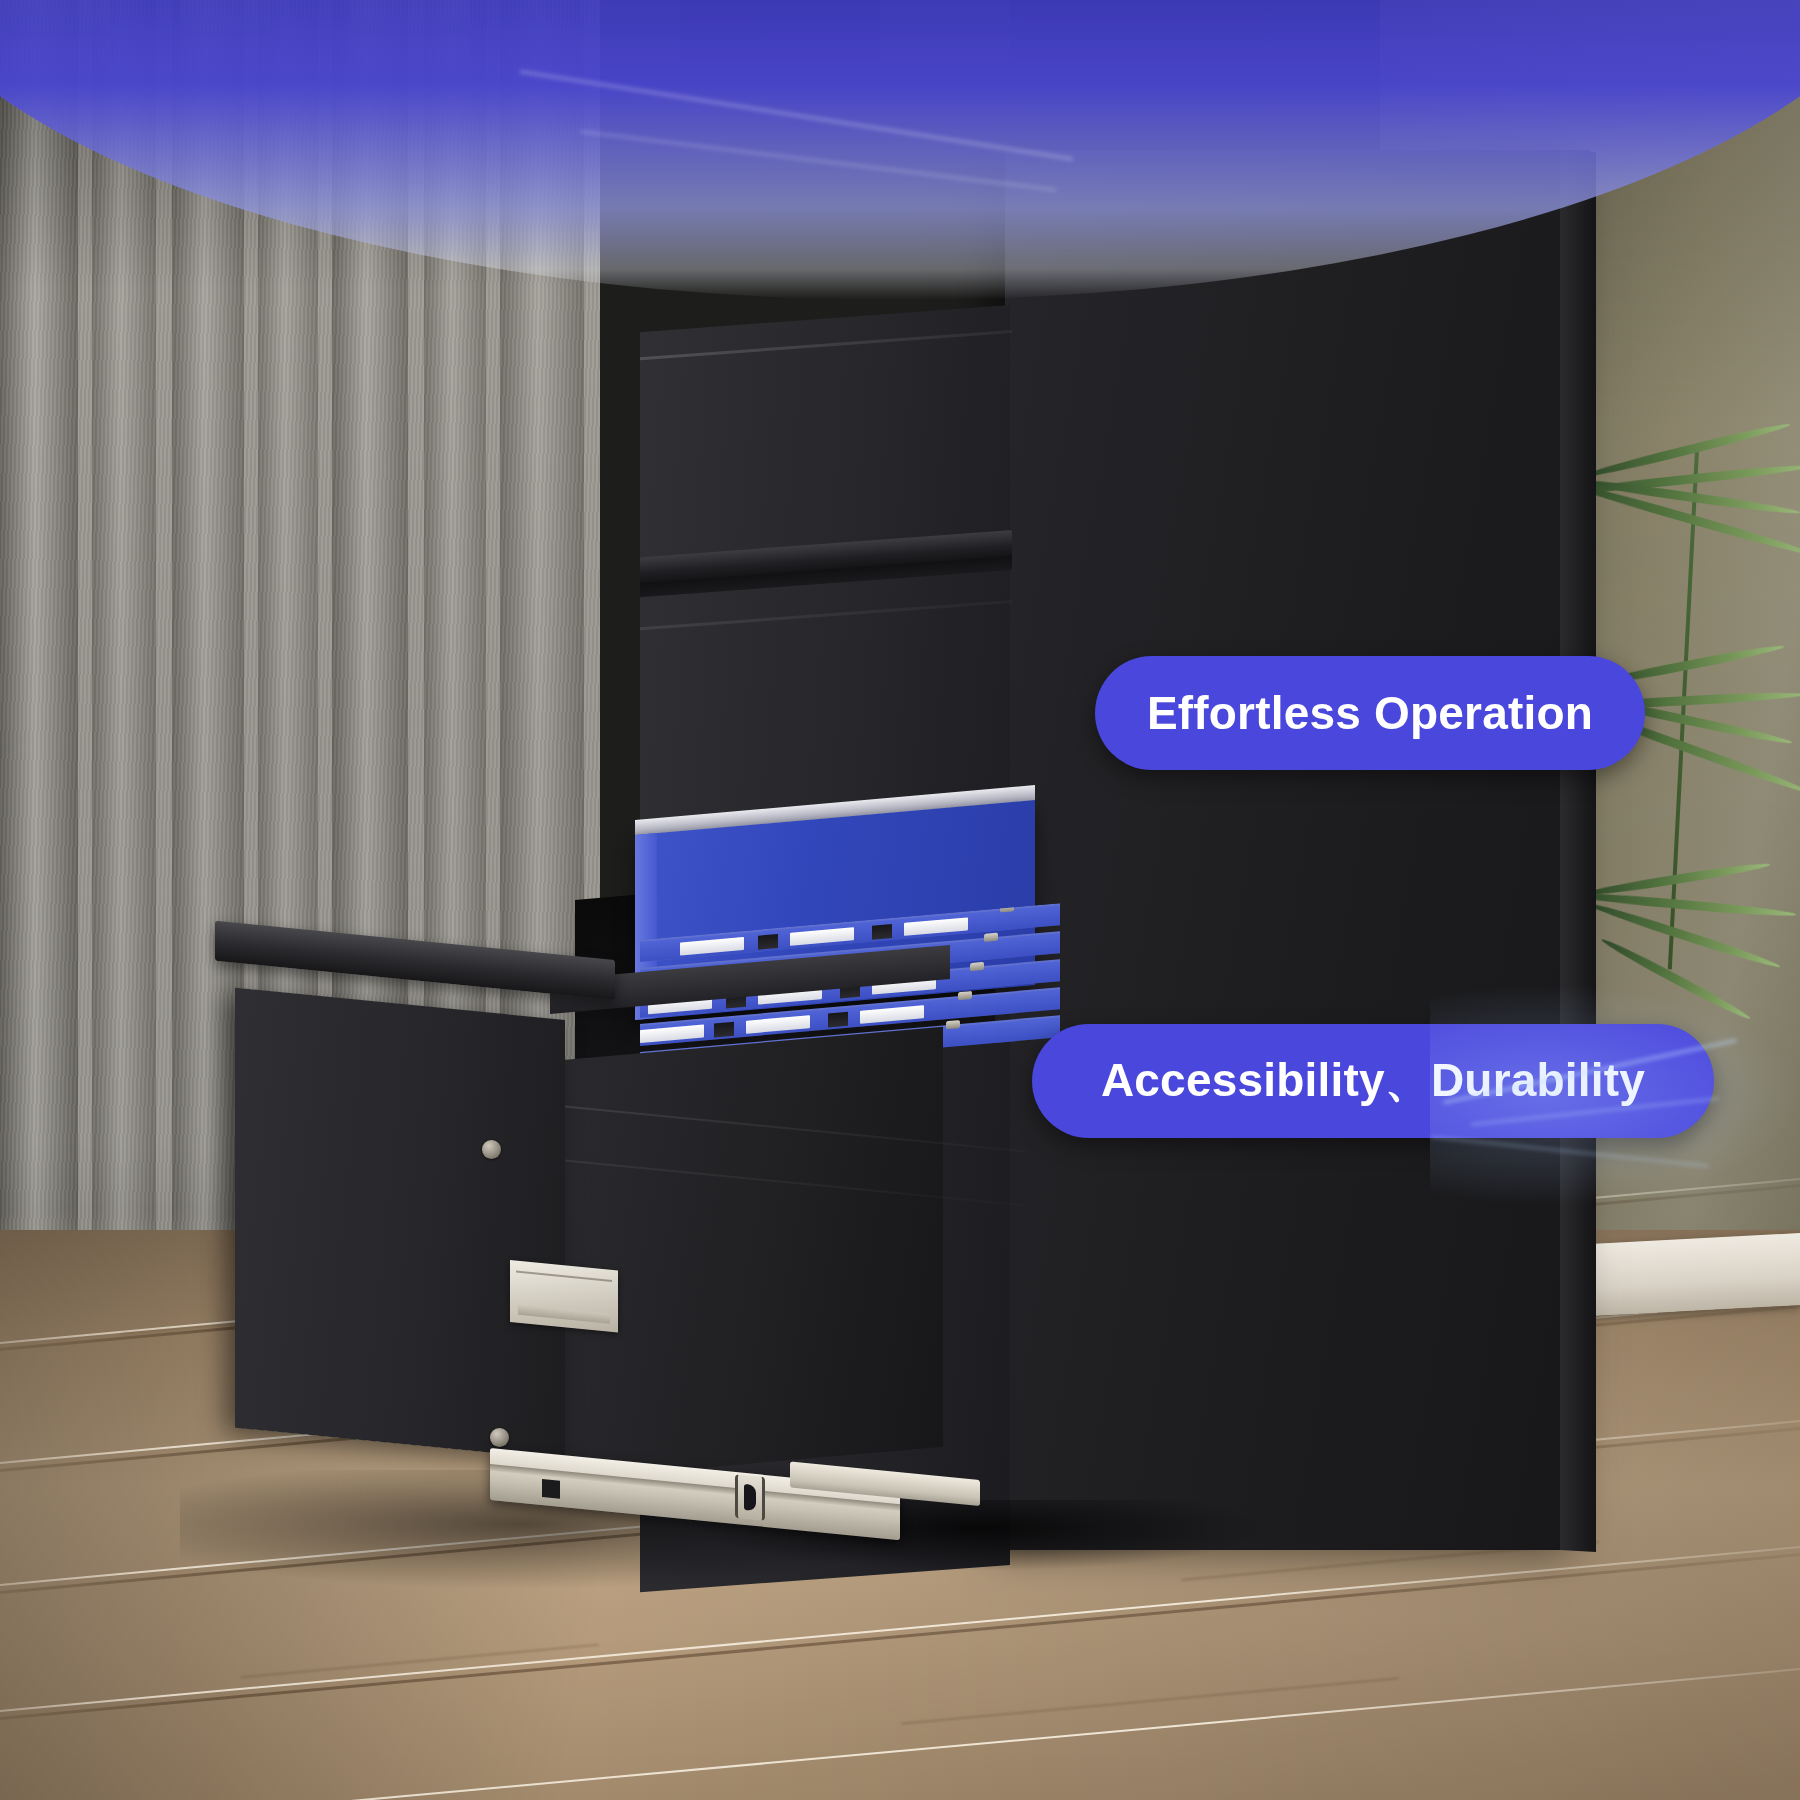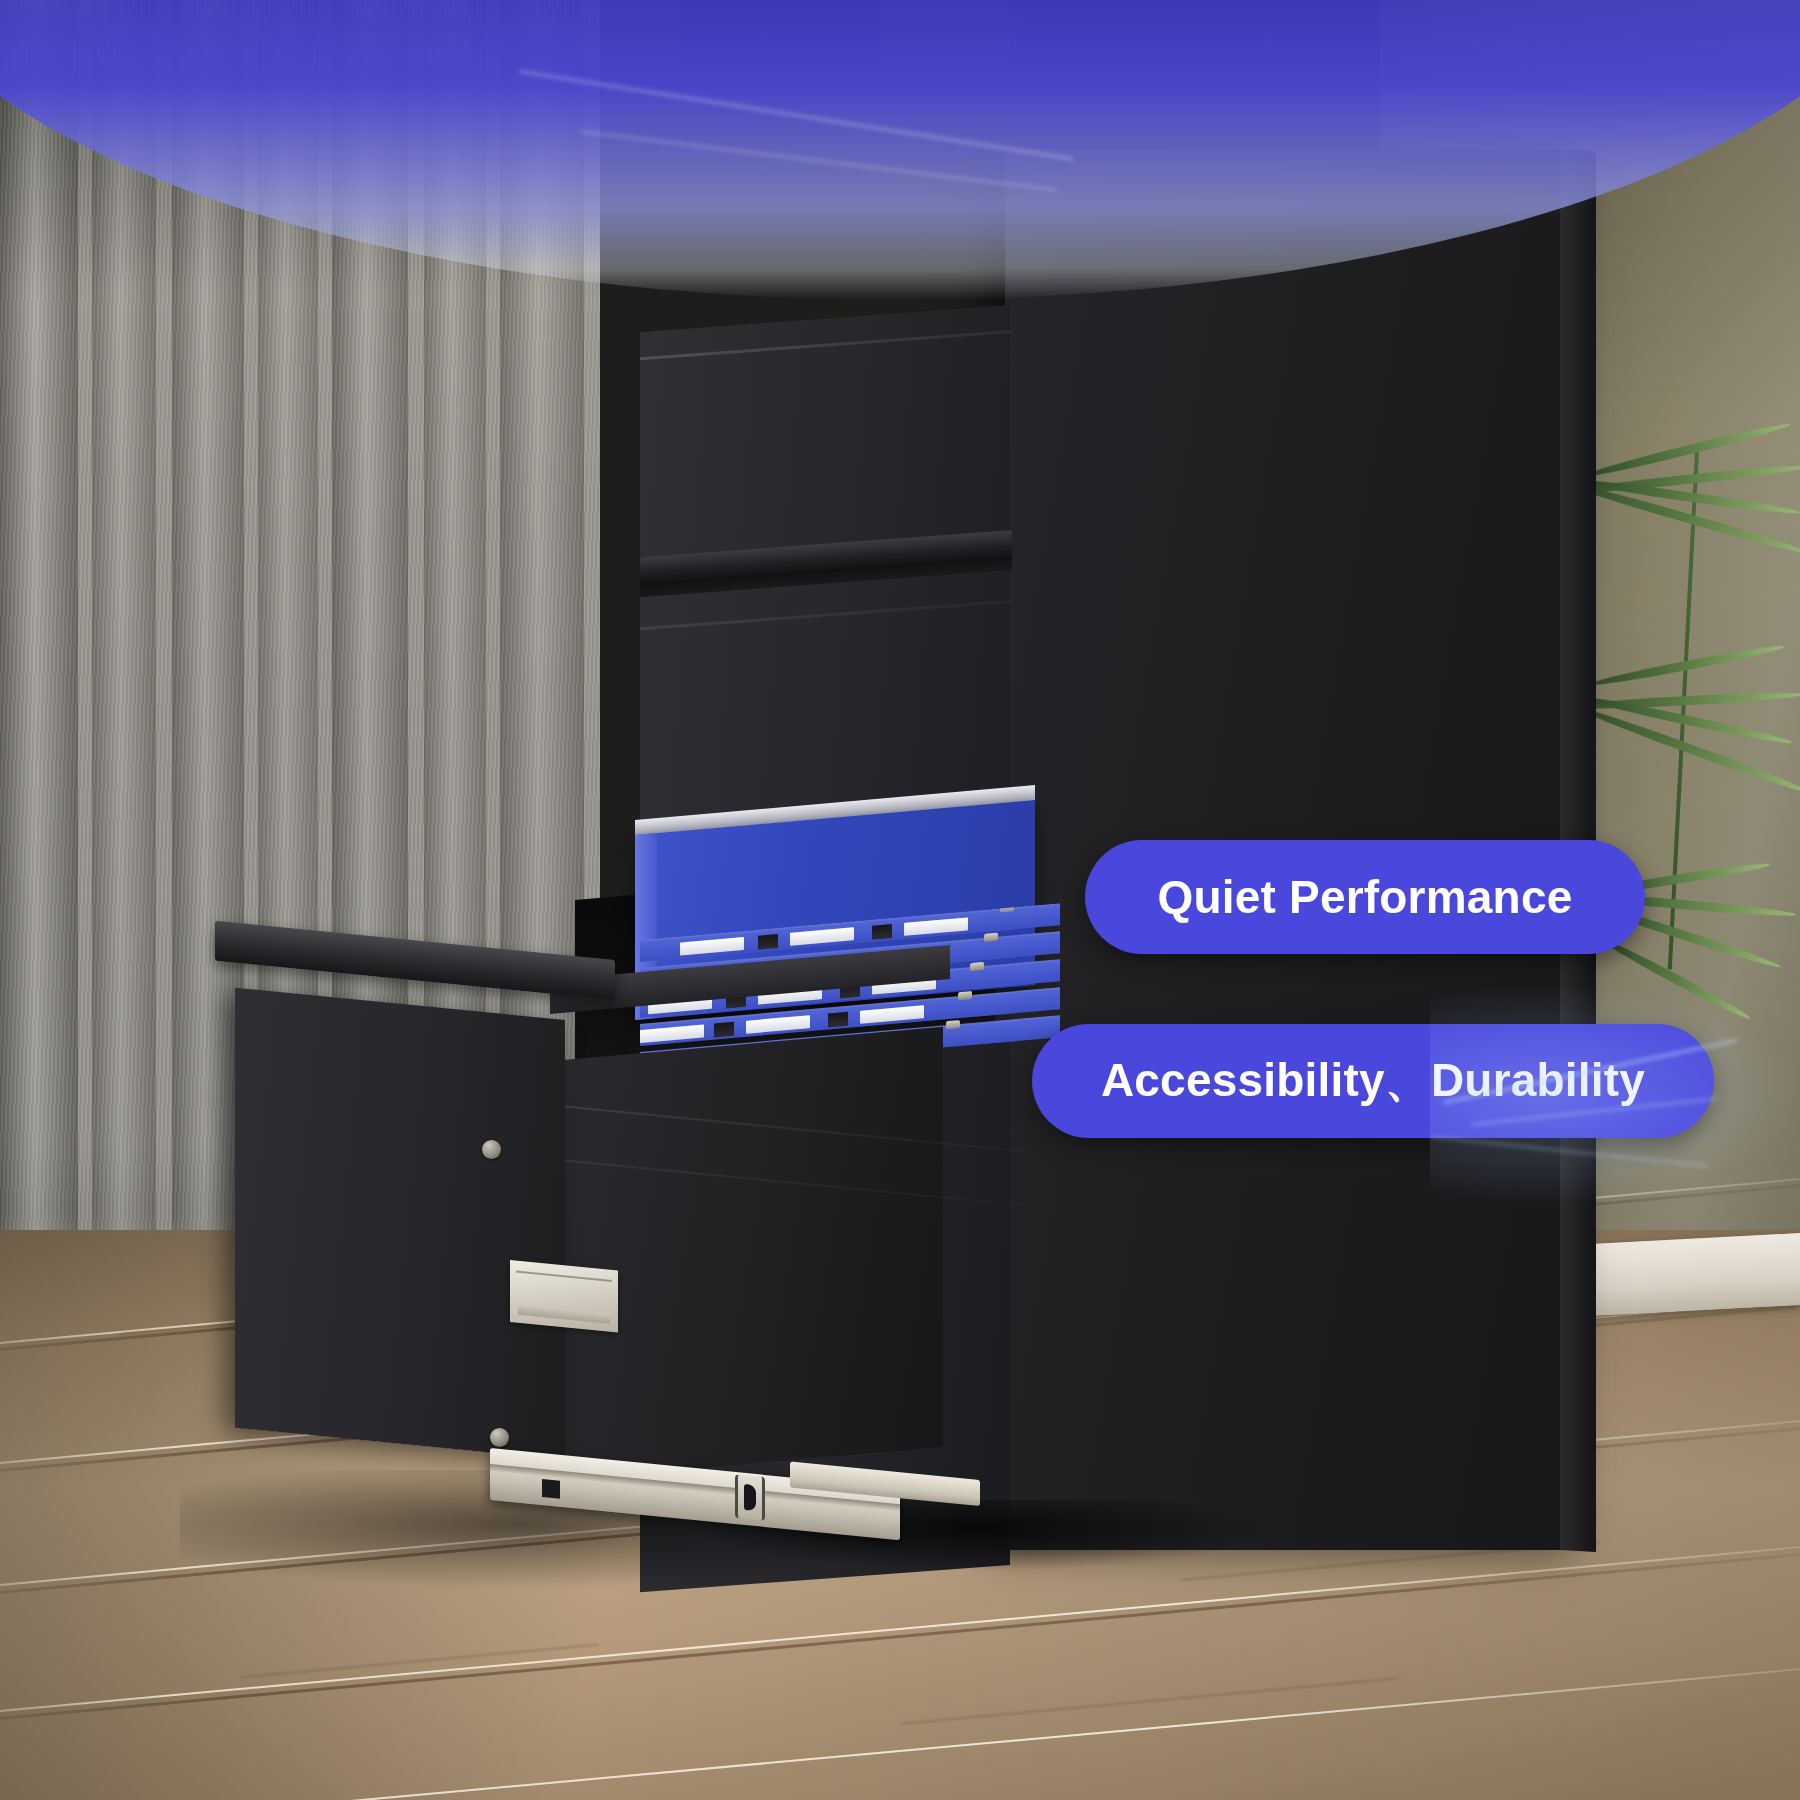--- a/index.html
+++ b/index.html
@@ -492,21 +492,21 @@
     <div class="banner-stripe" style="left:120px;width:110px;"></div>
     <div class="banner-stripe" style="left:300px;width:90px;opacity:.7;"></div>
     <div class="banner-stripe" style="left:470px;width:120px;opacity:.55;"></div>
     <div class="banner-stripe" style="left:700px;width:100px;opacity:.5;"></div>
     <div class="banner-stripe" style="left:1000px;width:130px;opacity:.45;"></div>
     <div class="banner-sheen" style="left:640px;top:540px;width:560px;transform:rotate(9deg);"></div>
     <div class="banner-sheen" style="left:700px;top:600px;width:480px;transform:rotate(7deg);opacity:.7;"></div>
   </div>
 
   <div class="pill-stack">
-    <div class="pill pill-2">Quiet Performance</div>
+    <div class="pill pill-1">Effortless Operation</div>
     <div class="pill pill-3">Accessibility、Durability</div>
   </div>
 
   <div class="wisp">
     <div class="wisp-line" style="left:10px;top:90px;width:300px;transform:rotate(-12deg);"></div>
     <div class="wisp-line" style="left:40px;top:130px;width:250px;transform:rotate(-6deg);opacity:.6;"></div>
     <div class="wisp-line" style="left:0px;top:170px;width:280px;transform:rotate(6deg);opacity:.5;"></div>
   </div>
 
 </div>

